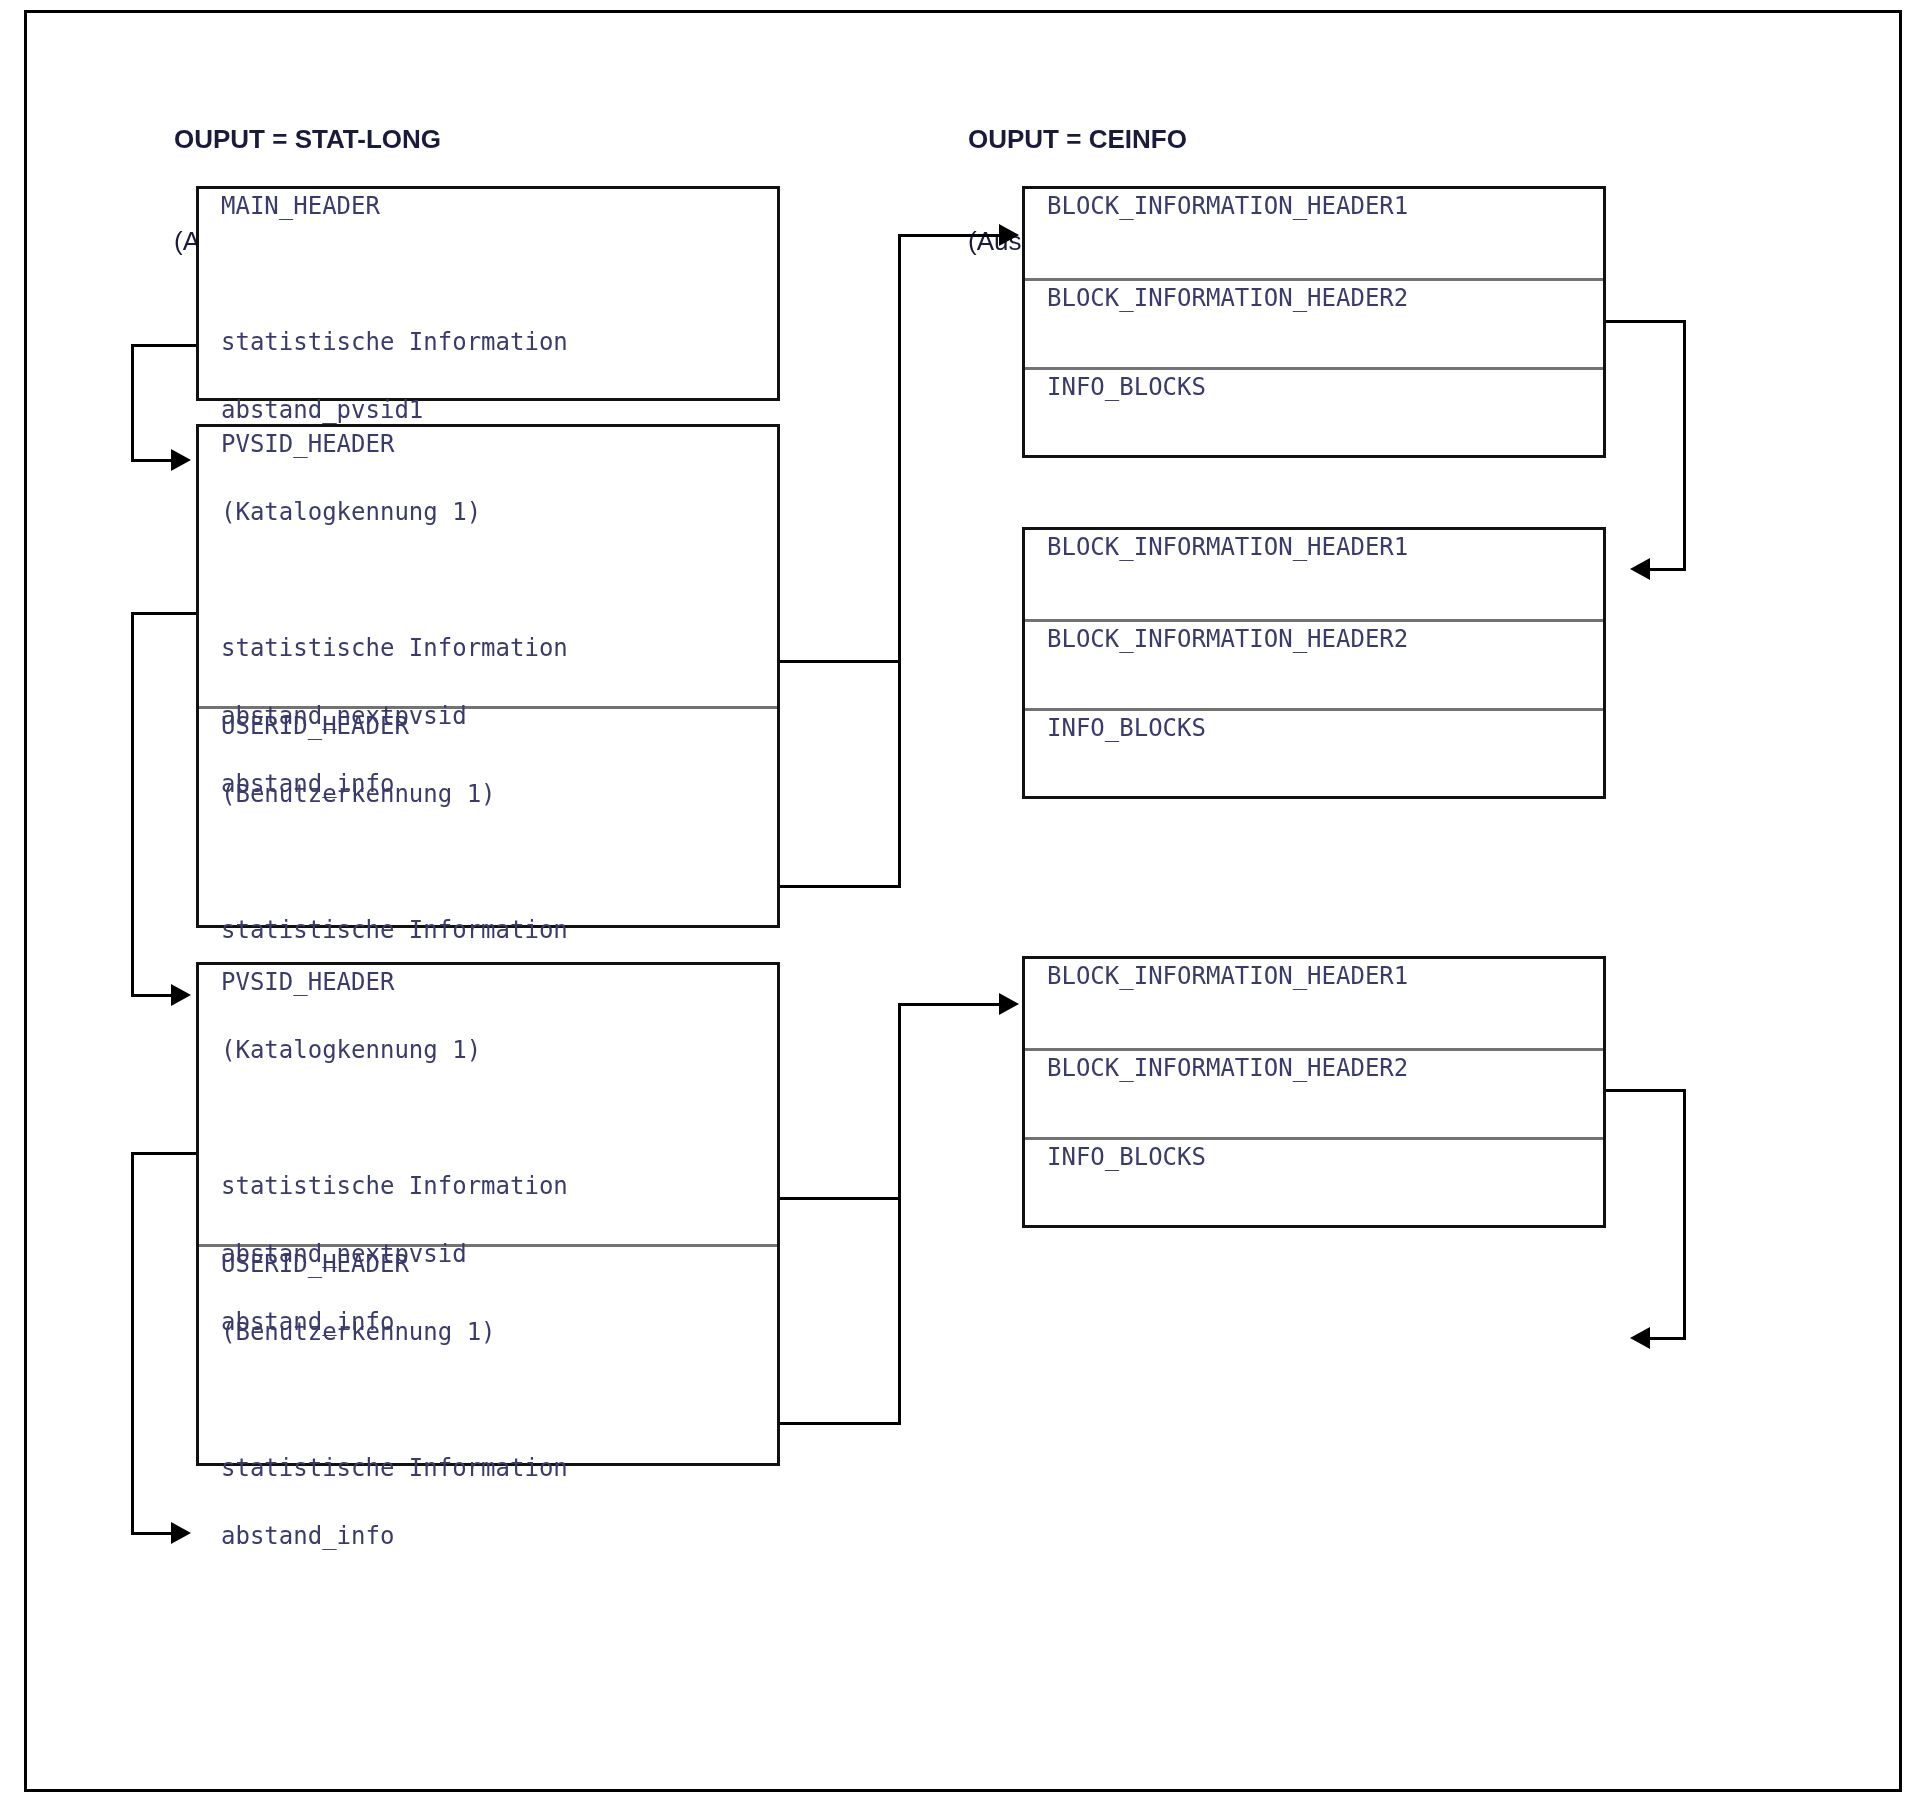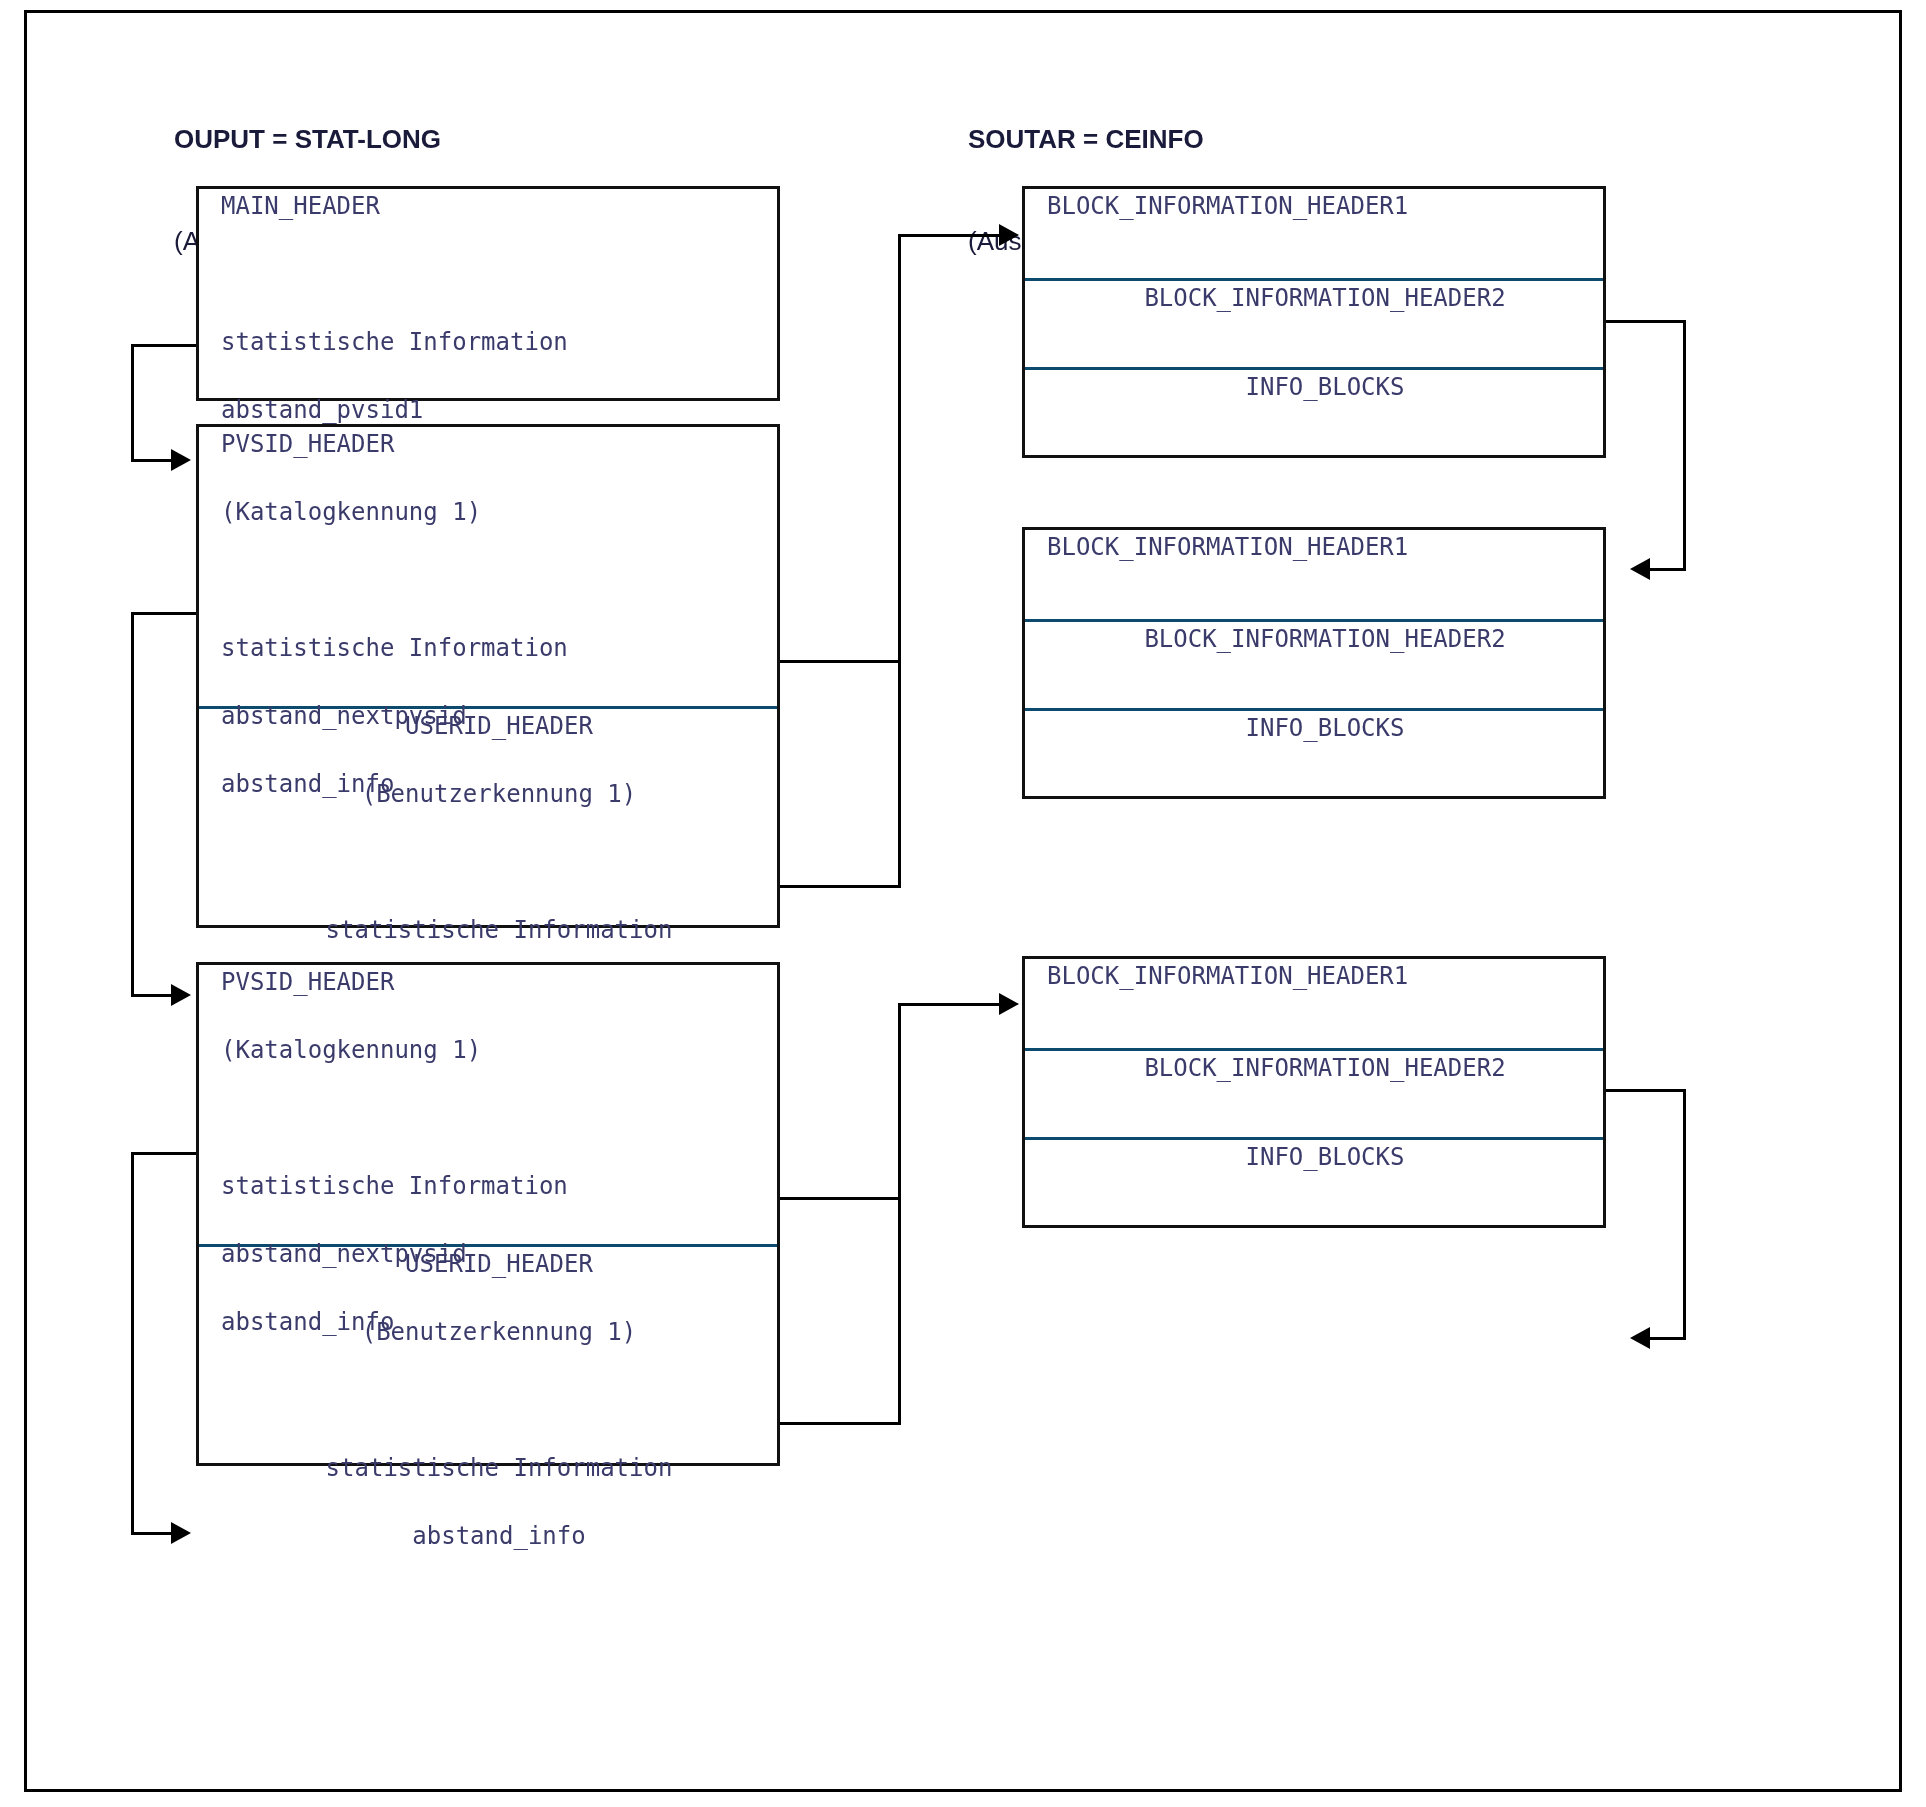--- a/index.html
+++ b/index.html
@@ -36,21 +36,21 @@
   }
   .seg{
     box-sizing:border-box;
     padding:0 0 14px 22px;
     font-family:"DejaVu Sans Mono","Liberation Mono",monospace;
     font-size:24px;
     line-height:34px;
     color:#3b3b6b;
     white-space:pre;
   }
-  .seg + .seg{border-top:3px solid #0c4a6e;text-align:center;}
+  .seg + .seg{border-top:3px solid #737373;}
   .h{position:absolute;background:#000000;height:3px;}
   .v{position:absolute;background:#000000;width:3px;}
   .arrowR{
     position:absolute;
     width:0;height:0;
     border-top:11px solid transparent;
     border-bottom:11px solid transparent;
     border-left:20px solid #000000;
   }
   .arrowL{
@@ -66,21 +66,21 @@
 
 <div id="page">
   <div id="frame"></div>
 
   <div class="hdr" style="left:174px;top:54px;">
     <span class="l1">OUPUT = STAT-LONG</span>
     <span class="l2">(Ausgabebereich SOUTAR)</span>
   </div>
 
   <div class="hdr" style="left:968px;top:54px;">
-    <span class="l1">SOUTAR = CEINFO</span>
+    <span class="l1">OUPUT = CEINFO</span>
     <span class="l2">(Ausgabebereich OUTAREA)</span>
   </div>
 
   <div class="box" style="left:196px;top:186px;width:584px;height:215px;">
     <div class="seg"><span>MAIN_HEADER</span>
 <br><span class="gapline">&nbsp;</span>
 <br><span>statistische Information</span>
 <br><span>abstand_pvsid1</span></div>
   </div>
 

